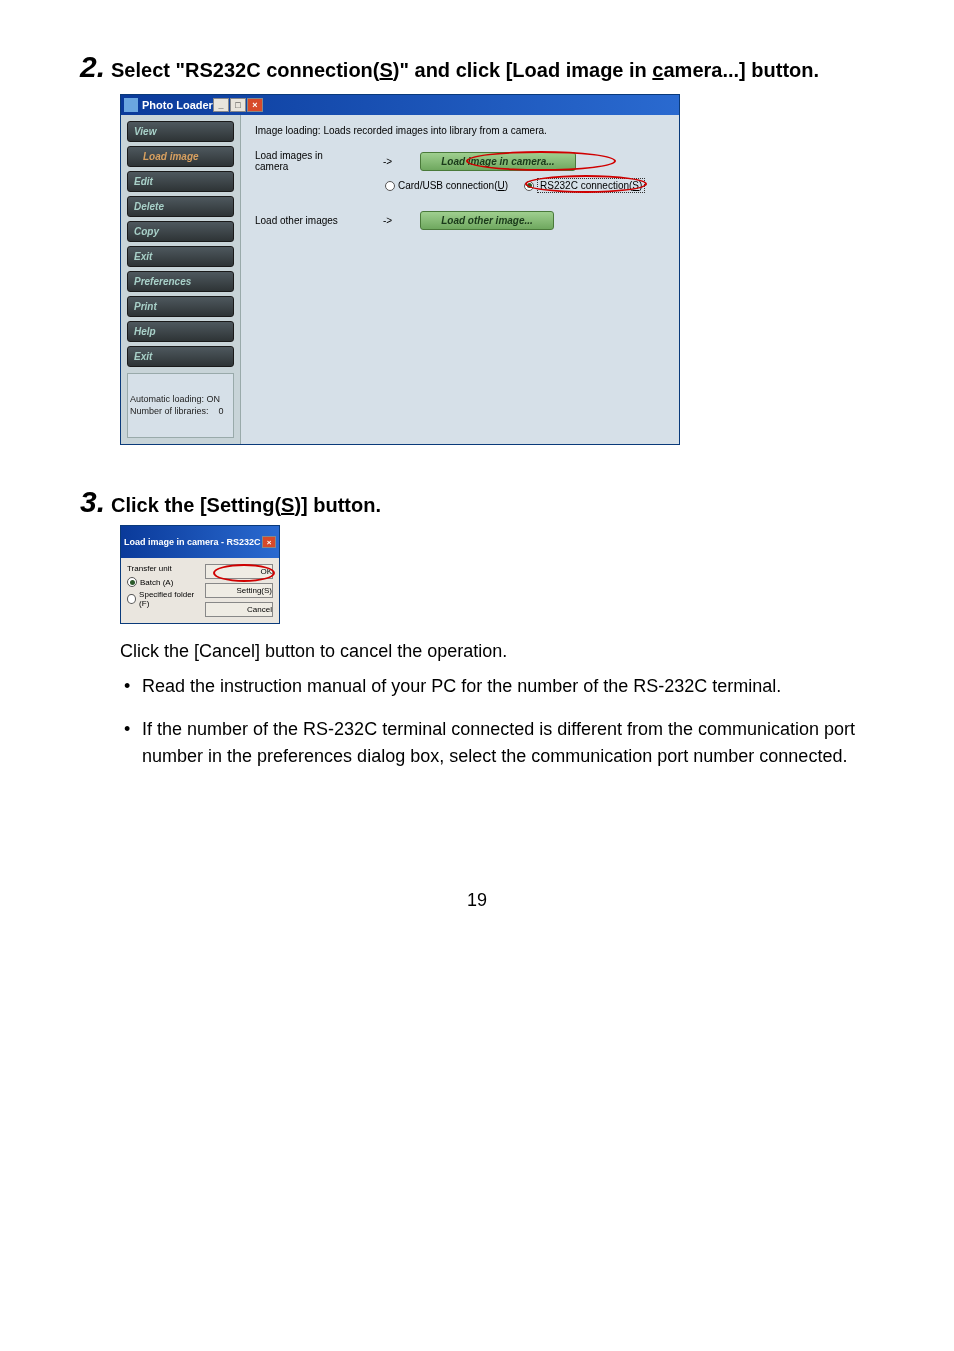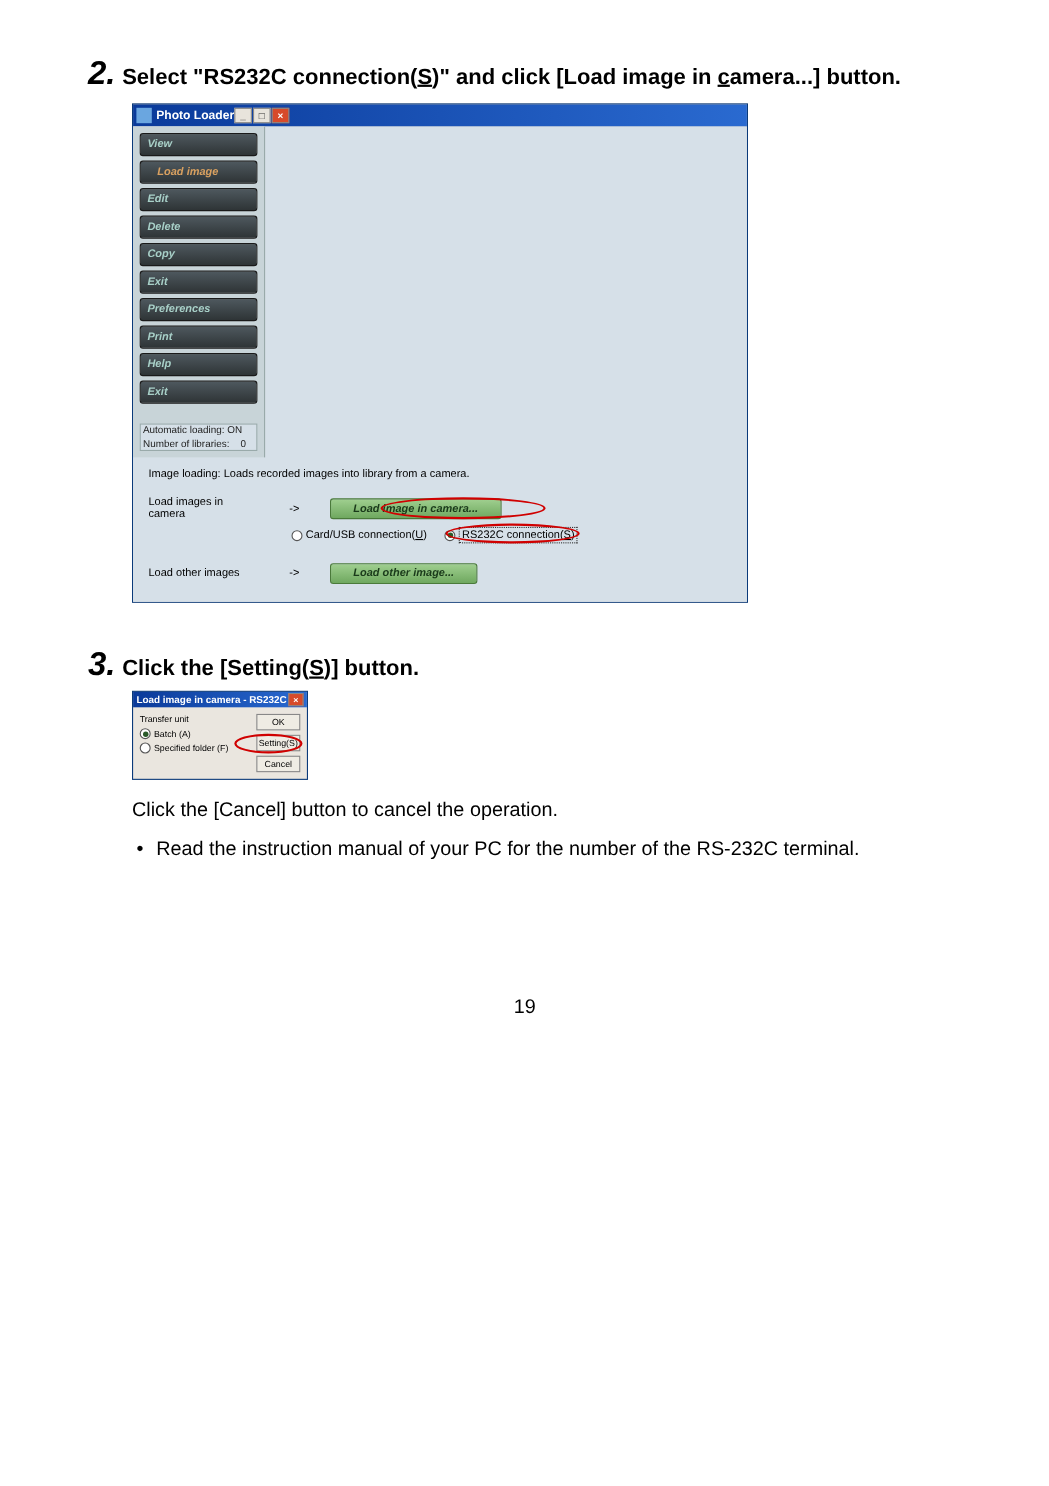--- a/index.html
+++ b/index.html
@@ -65,21 +65,20 @@
     background: #e8e4dc;
     border: 1px solid #888;
     display: flex; align-items: center; justify-content: center;
     font-size: 9px; font-weight: bold;
     color: #333;
   }
   .win-ctl.close { background: #d74a2a; color: #fff; }
   .win-body {
     display: flex;
     background: #d6e0e8;
-    flex-direction: column;
   }
   .sidebar {
     width: 120px;
     background: #c8d4d8;
     padding: 6px 6px;
     border-right: 1px solid #9aa;
   }
   .side-btn {
     display: block;
     width: 100%;
@@ -89,25 +88,25 @@
     font-weight: bold;
     padding: 4px 6px;
     margin-bottom: 4px;
     border: 1px solid #1a1a1a;
     border-radius: 3px;
     font-size: 10px;
     text-align: left;
   }
   .side-btn.active { color: #d8a060; padding-left: 15px; }
   .side-status {
-    margin-top: 18px;
+    margin-top: 6px;
     font-size: 9px;
     color: #222;
     line-height: 1.3;
-    padding: 0 2px;
+    padding: 20px 2px;
     border: 1px solid #9aa;
     background: #d6e0e8;
   }
   .main-pane {
     flex: 1;
     padding: 10px 14px;
     background: #d6e0e8;
     position: relative;
   }
   .pane-desc {
@@ -169,38 +168,38 @@
     border: 1px solid #0a3a7a;
     font-size: 9px;
     background: #eae6df;
     margin-top: 6px;
     position: relative;
   }
   .dlg-title {
     background: linear-gradient(to right, #0a3a9a, #2a6ad0);
     color: #fff;
     display: flex; justify-content: space-between; align-items: center;
-    padding: 2px 3px; height: 14px;
+    padding: 2px 3px; height: 32px;
   }
   .dlg-title-text { font-weight: bold; font-size: 9px; white-space: nowrap; overflow: hidden; }
   .dlg-close {
     width: 14px; height: 12px; background: #d74a2a; color: #fff;
     display: flex; align-items: center; justify-content: center;
     font-size: 8px; font-weight: bold;
     border: 1px solid #888;
   }
   .dlg-body { padding: 6px; display: flex; gap: 6px; }
   .dlg-left { flex: 1; }
   .dlg-left-title { font-size: 8px; margin-bottom: 4px; }
   .dlg-radio { font-size: 8px; display: flex; align-items: center; gap: 3px; margin-bottom: 3px; }
   .dlg-right { display: flex; flex-direction: column; gap: 4px; }
   .dlg-btn {
-    width: 40px; padding: 2px 0;
+    width: 68px; padding: 2px 0;
     background: #efece4; border: 1px solid #888;
-    font-size: 8px; text-align: center;
+    font-size: 8px; text-align: right;
   }
   .e3 {
     position: absolute;
     border: 2px solid #d00000;
     border-radius: 50%;
     width: 62px; height: 18px;
     right: 4px; top: 38px;
     pointer-events: none;
   }
 
@@ -345,18 +344,19 @@
           <span class="dlg-btn">Cancel</span>
         </div>
       </div>
       <span class="e3"></span>
     </div>
 
     <div class="body-text">
       <p>Click the [Cancel] button to cancel the operation.</p>
       <ul class="bullets">
         <li>Read the instruction manual of your PC for the number of the RS-232C terminal.</li>
+        <li>If the number of the RS-232C terminal connected is different from the communication port number in the preferences dialog box, select the communication port number connected.</li>
       </ul>
     </div>
   </div>
 </div>
 
 <div class="page-num">19</div>
 
 </body></html>

